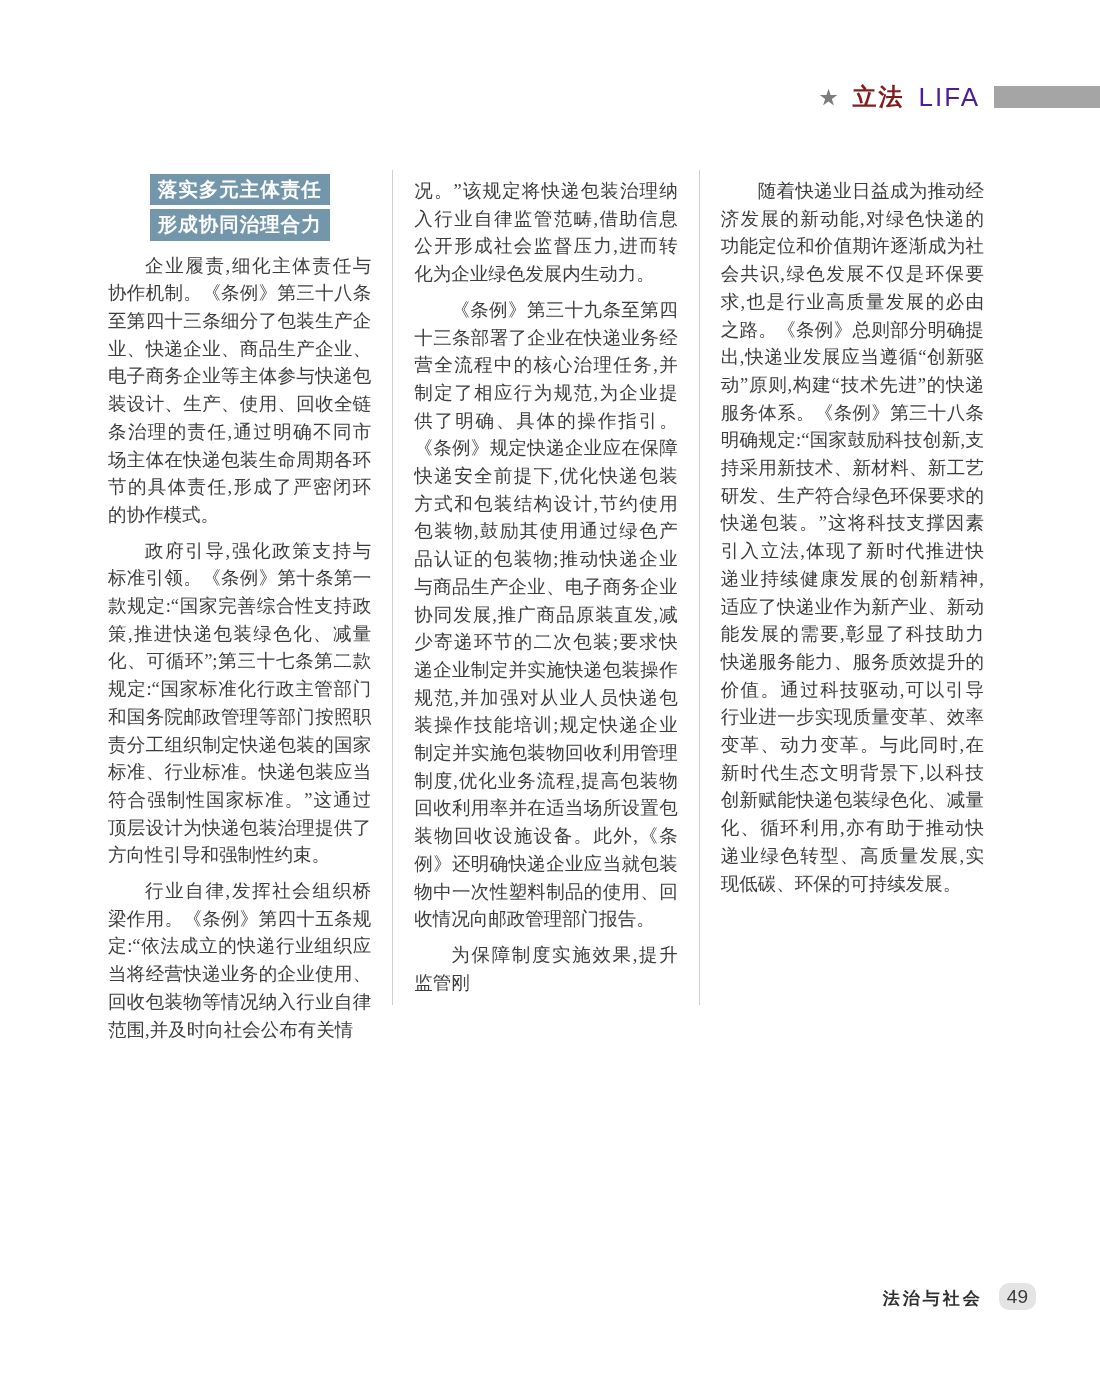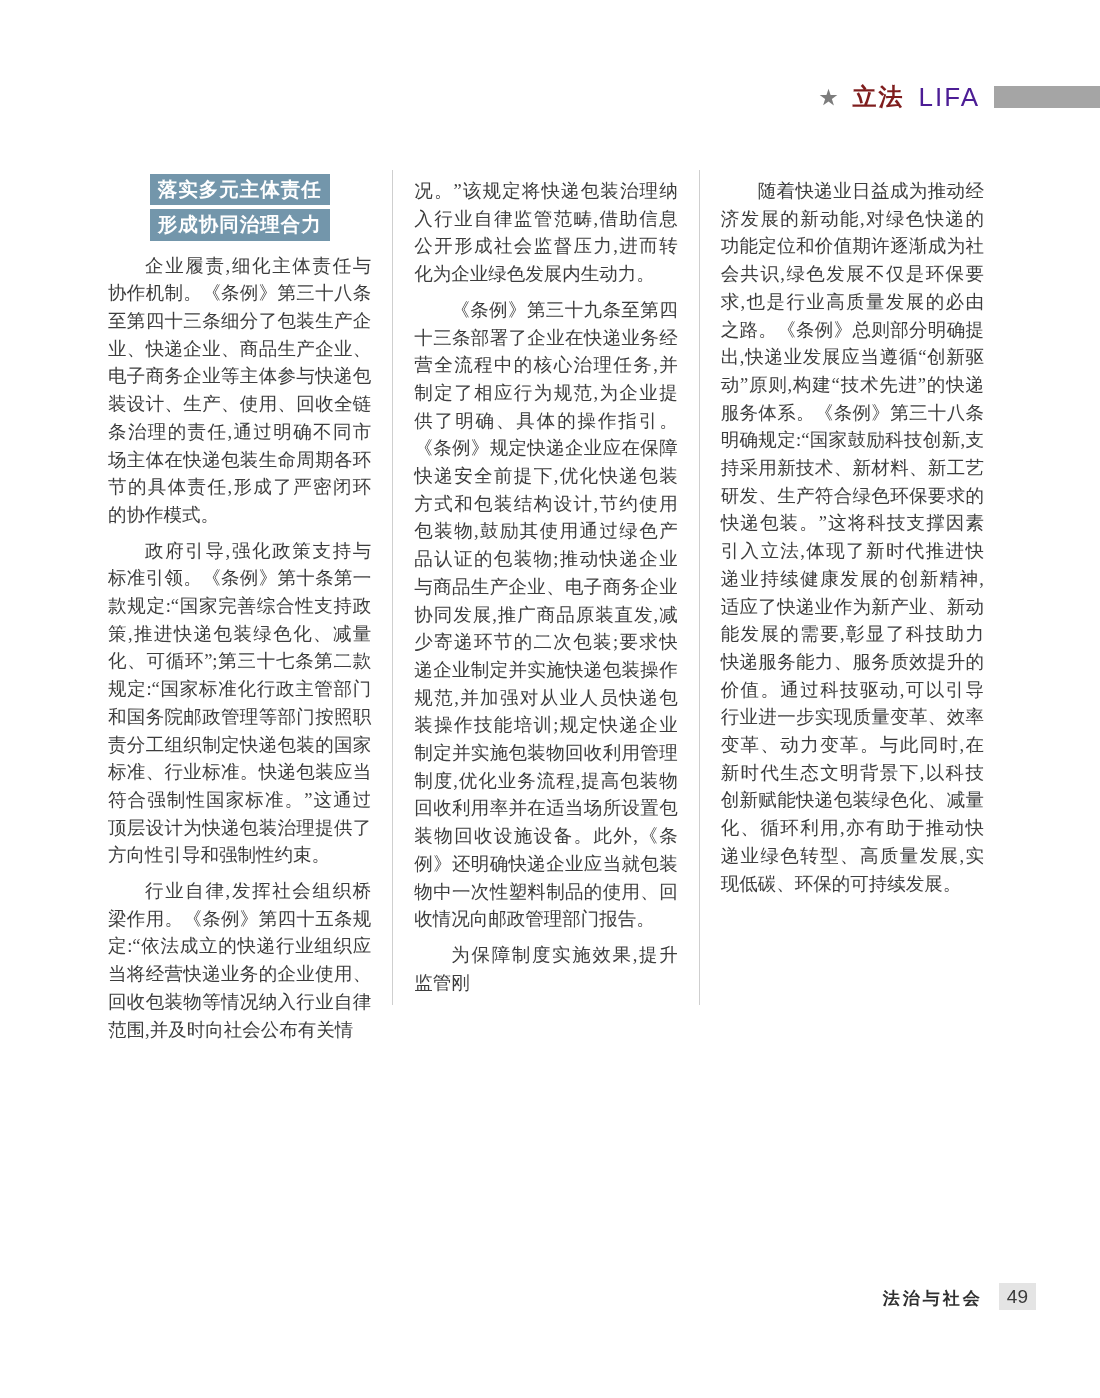--- a/index.html
+++ b/index.html
@@ -47,21 +47,21 @@
     letter-spacing:1px;
   }
   
   .folio{
     position:absolute;top:1283px;right:64px;
     display:flex;align-items:flex-end;gap:16px;
   }
   .folio .journal{font-weight:bold;font-size:17px;color:#2f2f2f;letter-spacing:3px;}
   .folio .pagenum{
     background:#e4e4e4;color:#3a3a3a;
-    font-size:19px;padding:4px 8px;line-height:1;
+    font-size:19px;padding:4px 8px;line-height:1;border-radius:10px;
   }
 </style>
 </head>
 <body>
 
 <div class="page">
 
   <div class="masthead">
     <span class="star">★</span>
     <span class="cn">立法</span>

